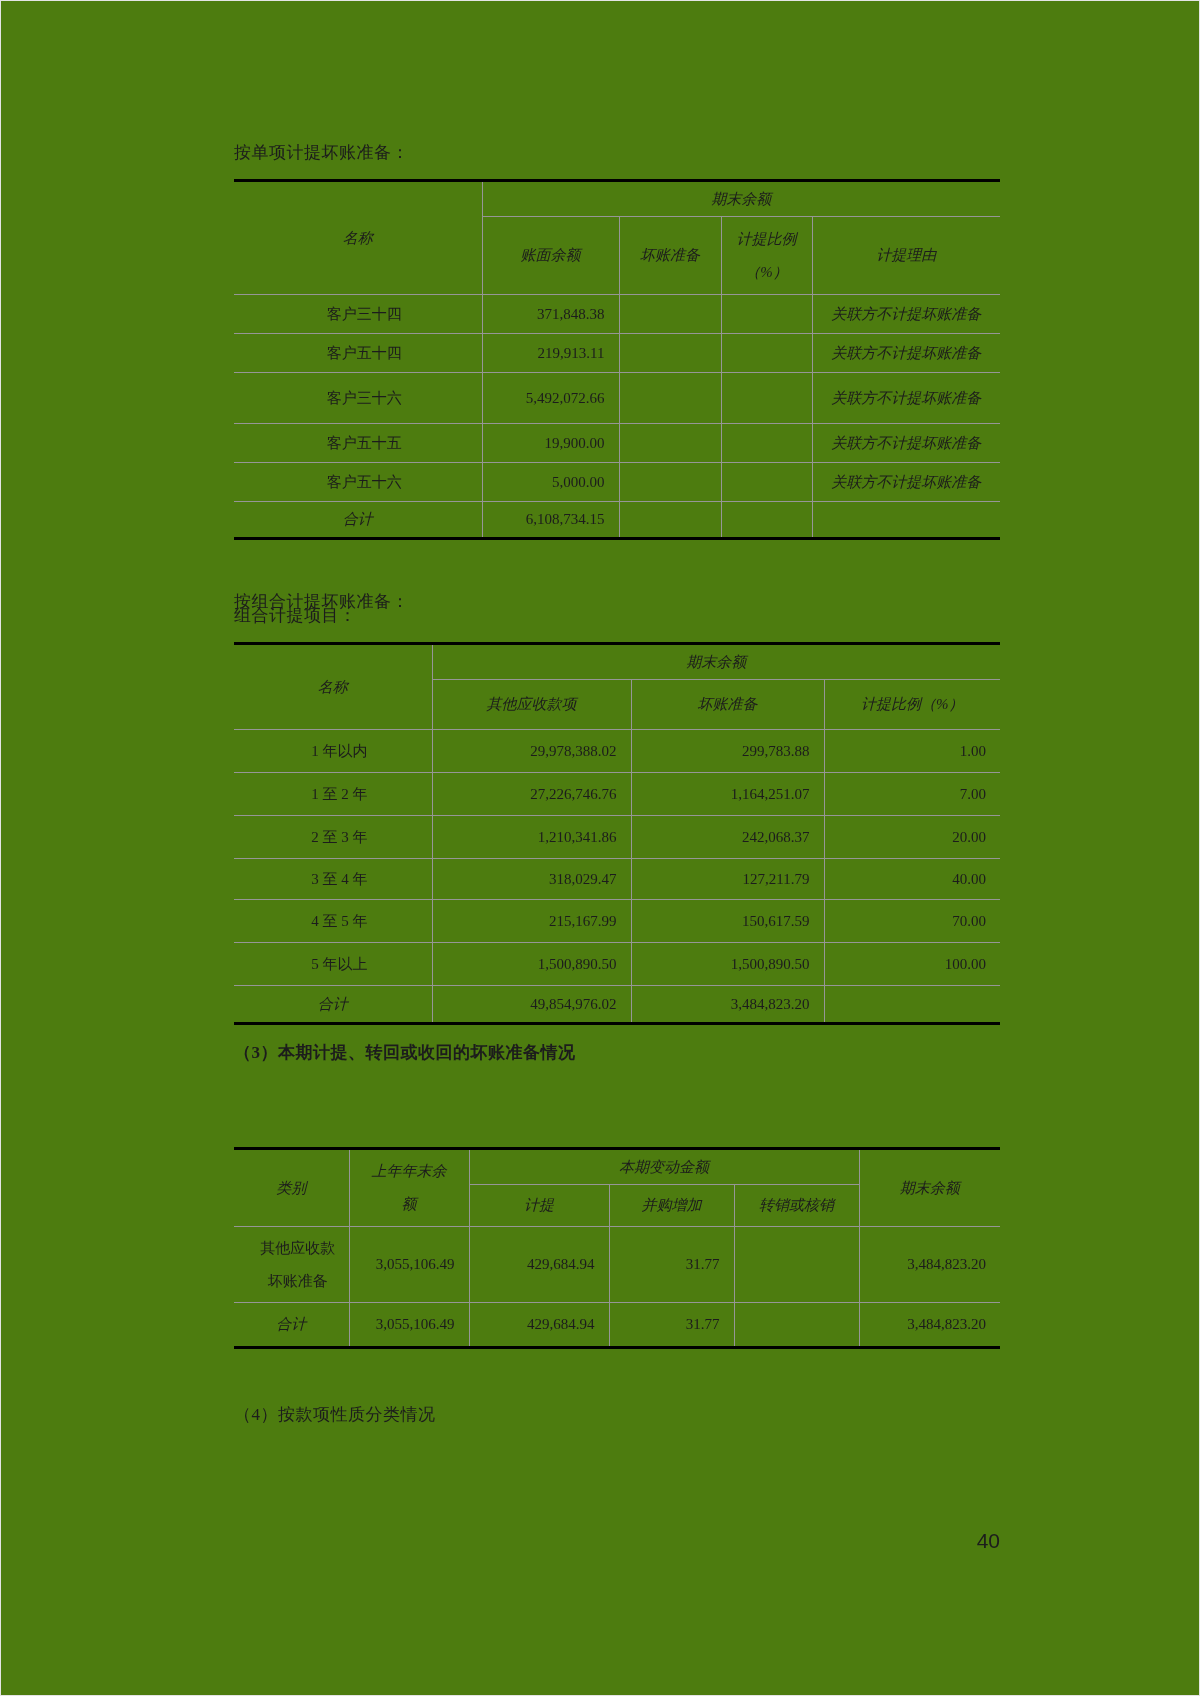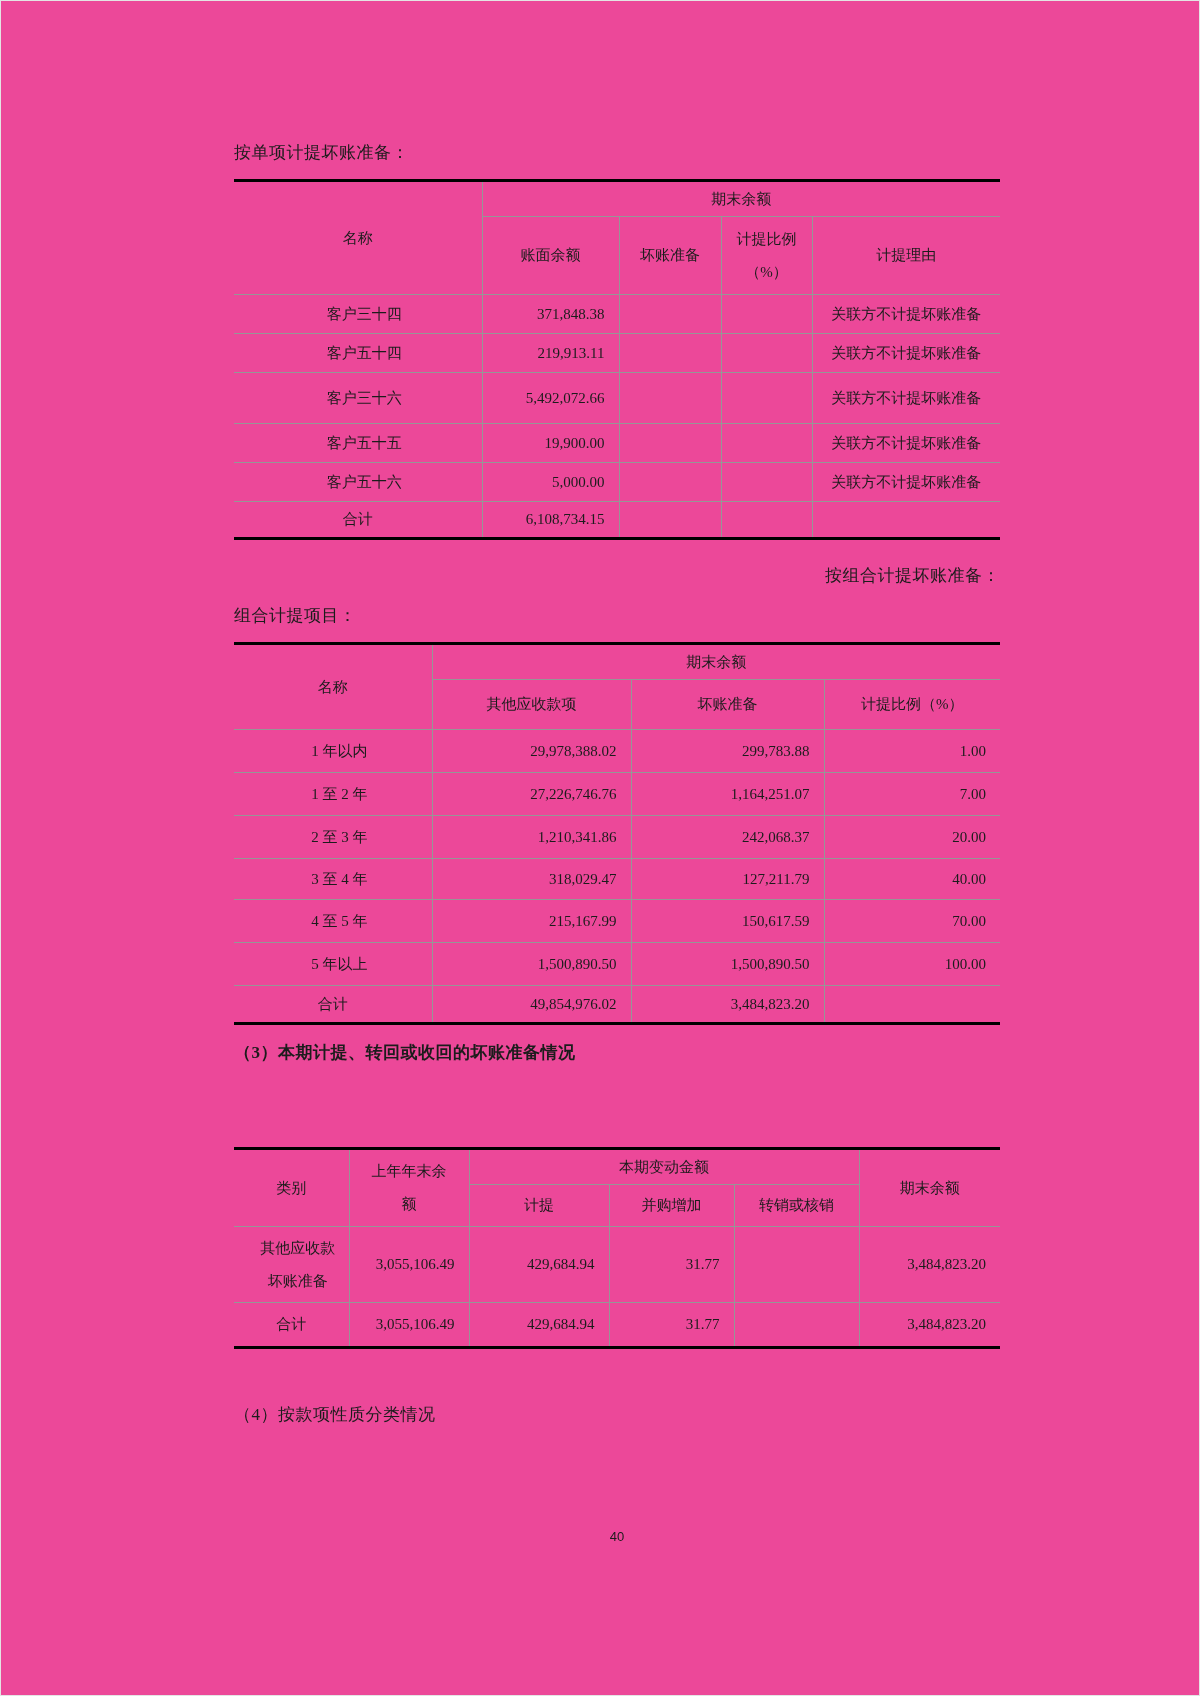--- a/index.html
+++ b/index.html
@@ -1,20 +1,20 @@
 <!DOCTYPE html>
 <html><head>
 <meta charset="utf-8">
 <style>
   html,body { margin:0; padding:0; background:#f2f2f2; }
   .page {
     position:relative;
     width:1200px; height:1696px;
     margin:0 auto;
-    background:#ec4899;
+    background:#4d7c0f;
     border:1px solid #e4e4e4;
     box-sizing:border-box;
     font-family:"Liberation Serif","DejaVu Serif",serif;
     color:#1c1c1c;
     overflow:hidden;
   }
   .content { position:absolute; left:233px; top:0; width:766px; }
   .blk { position:absolute; left:0; width:766px; }
   .heading { font-size:17px; letter-spacing:0.5px; white-space:nowrap; }
 
@@ -30,27 +30,27 @@
     border:1px solid #969696;
     padding:0;
     vertical-align:middle;
     overflow:hidden;
   }
   table.fin td:first-child { border-left:none; }
   table.fin td:last-child  { border-right:none; }
   table.fin tr:first-child td { border-top:none; }
   table.fin tr:last-child td  { border-bottom:none; }
 
-  .c  { text-align:center; }
+  .c  { text-align:center;font-style:italic; }
   .l  { text-align:center;  padding-left:13px !important; }
   .r  { text-align:right; padding-right:14px !important; }
   .twoline { line-height:33px; }
 
-  .pagenum { position:absolute; left:233px; top:1528px; width:766px; text-align:center;
-             font-size:13px; font-family:"Liberation Sans","DejaVu Sans",sans-serif; }
+  .pagenum { position:absolute; left:233px; top:1528px; width:766px; text-align:right;
+             font-size:21px; font-family:"Liberation Sans","DejaVu Sans",sans-serif; }
 </style>
 </head>
 <body>
 
 <div class="page">
   <div class="content">
 
     <div class="blk heading" style="top:140px;">按单项计提坏账准备：</div>
 
     <table class="fin blk" style="top:178px;">
@@ -113,21 +113,21 @@
       <tr style="height:37px">
         <td class="c">合计</td>
         <td class="r">6,108,734.15</td>
         <td></td>
         <td></td>
         <td></td>
       </tr>
     </tbody>
       </table>
 
-    <div class="blk heading" style="top:563px;text-align:right;">按组合计提坏账准备：</div>
+    <div class="blk heading" style="top:589px;">按组合计提坏账准备：</div>
     <div class="blk heading" style="top:603px;">组合计提项目：</div>
 
     <table class="fin blk" style="top:641px;">
       <colgroup>
         <col style="width:198px">
           <col style="width:199px">
           <col style="width:193px">
           <col style="width:176px">
       </colgroup>
       <tbody>

